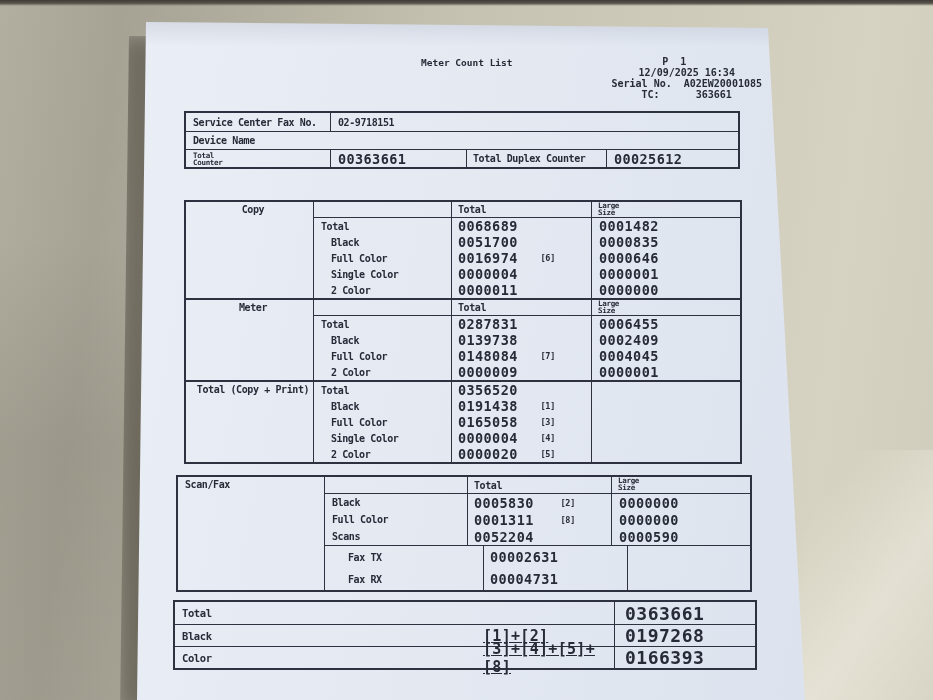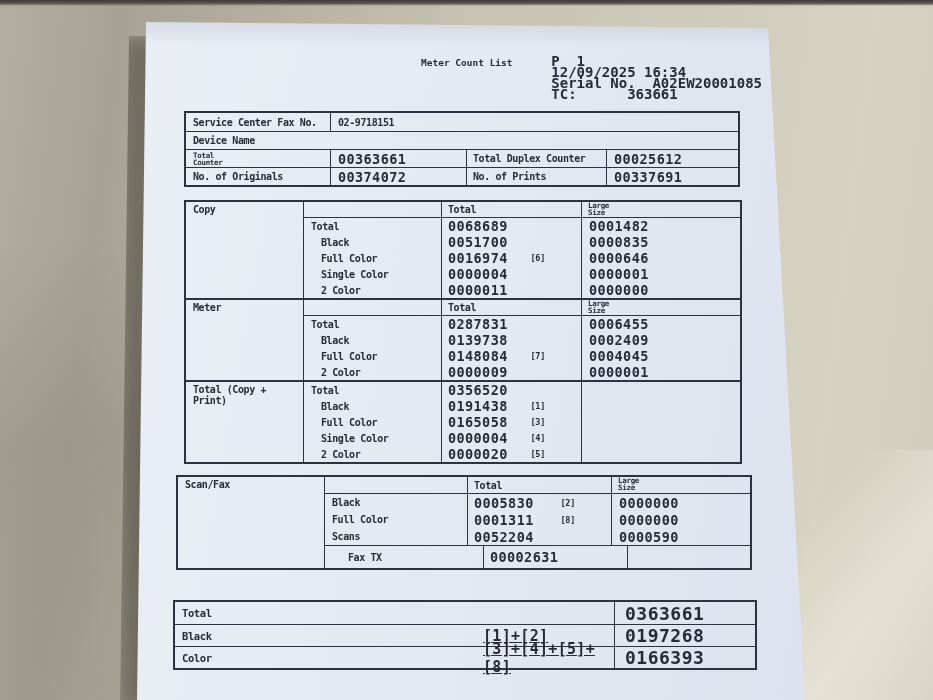--- a/index.html
+++ b/index.html
@@ -27,21 +27,21 @@
     clip-path:polygon(12px 2px,634px 8px,671px 680px,3px 680px);
     background:linear-gradient(100deg,#eaeef5 0%,#e4e9f2 45%,#dde3ee 100%);
     color:#272b38;
   }
   .paper::after{ 
     content:"";position:absolute;left:0;top:0;right:0;height:26px;
     background:linear-gradient(180deg,rgba(120,128,150,0.18),rgba(120,128,150,0));
   }
 
   .doc-title{position:absolute;left:287px;top:37px;font-size:9.5px;font-weight:bold;letter-spacing:0;}
-  .hdr-right{position:absolute;top:36px;right:44px;text-align:left;font-size:14px;font-weight:bold;line-height:11px;}
+  .hdr-right{position:absolute;top:36px;right:44px;text-align:center;font-size:10px;font-weight:bold;line-height:11px;}
   .hdr-right .hl{white-space:pre;}
   .hdr-right .pg{padding-right:25px;}
 
   .tbl{position:absolute;border:2px solid #2d3140;}
   .lab{font-size:10px;font-weight:bold;letter-spacing:-0.4px;}
   .num{font-size:13.5px;font-weight:bold;letter-spacing:0.4px;}
   .cell{display:flex;align-items:center;overflow:hidden;}
   .bl{border-left:1.5px solid #2d3140;}
   .bt{border-top:1.5px solid #2d3140;}
 
@@ -65,21 +65,21 @@
   .sh-large{flex:1;padding-left:6px;display:flex;flex-direction:column;justify-content:flex-start;}
   .drow{display:flex;}
   .d-label{border-right:1.5px solid #2d3140;padding-left:7px;display:flex;align-items:center;}
   .d-label.indent{padding-left:17px;}
   .d-val{border-right:1.5px solid #2d3140;padding-left:6px;display:flex;align-items:center;position:relative;}
   .d-note{position:absolute;right:36px;top:50%;transform:translateY(-50%);font-size:8.5px;font-weight:bold;letter-spacing:-0.3px;}
   .d-large{flex:1;padding-left:7px;display:flex;align-items:center;}
 
   
   .meter{left:50px;top:180px;width:558px;}
-  .meter .sec-name{width:118px;}
+  .meter .sec-name{width:128px;text-align:center;}
   .meter .sec-head{height:16px;}
   .meter .sh-spacer{width:138px;}
   .meter .sh-total{width:140px;}
   .meter .drow{height:16px;}
   .meter .d-label{width:138px;}
   .meter .d-val{width:140px;text-align:center;}
 
   
   .scanfax{left:42px;top:455px;width:576px;}
   .scanfax .sec-name{width:147px;}
@@ -130,26 +130,20 @@
     <div class="irow bt">
       <div class="cell w1">
         <div class="two-line">
           <div>Total</div>
           <div>Counter</div>
         </div>
       </div>
       <div class="cell num w2 bl">00363661</div>
       <div class="cell lab w3 bl">Total Duplex Counter</div>
       <div class="cell num rest bl">00025612</div>
-    </div>
-    <div class="irow bt">
-      <div class="cell lab w1">No. of Originals</div>
-      <div class="cell num w2 bl">00374072</div>
-      <div class="cell lab w3 bl">No. of Prints</div>
-      <div class="cell num rest bl">00337691</div>
     </div>
   </div>
 
   <div class="tbl meter">
 
     <div class="section">
       <div class="sec-name">Copy</div>
       <div class="sec-body">
         <div class="sec-head">
           <div class="sh-spacer"></div>
@@ -338,20 +332,27 @@
           <div class="d-large num">0000590</div>
         </div>
         <div class="fax-block">
           <div class="drow">
             <div class="d-label lab">Fax TX</div>
             <div class="d-val num">
                 <span>00002631</span>
               </div>
             <div class="d-large num"></div>
           </div>
+          <div class="drow">
+            <div class="d-label lab">Fax RX</div>
+            <div class="d-val num">
+                <span>00004731</span>
+              </div>
+            <div class="d-large num"></div>
+          </div>
         </div>
       </div>
     </div>
   </div>
 
   <div class="tbl totals">
     <div class="trow">
       <div class="t-left">
         <span class="t-label">Total</span>
         <span class="t-formula"></span>

